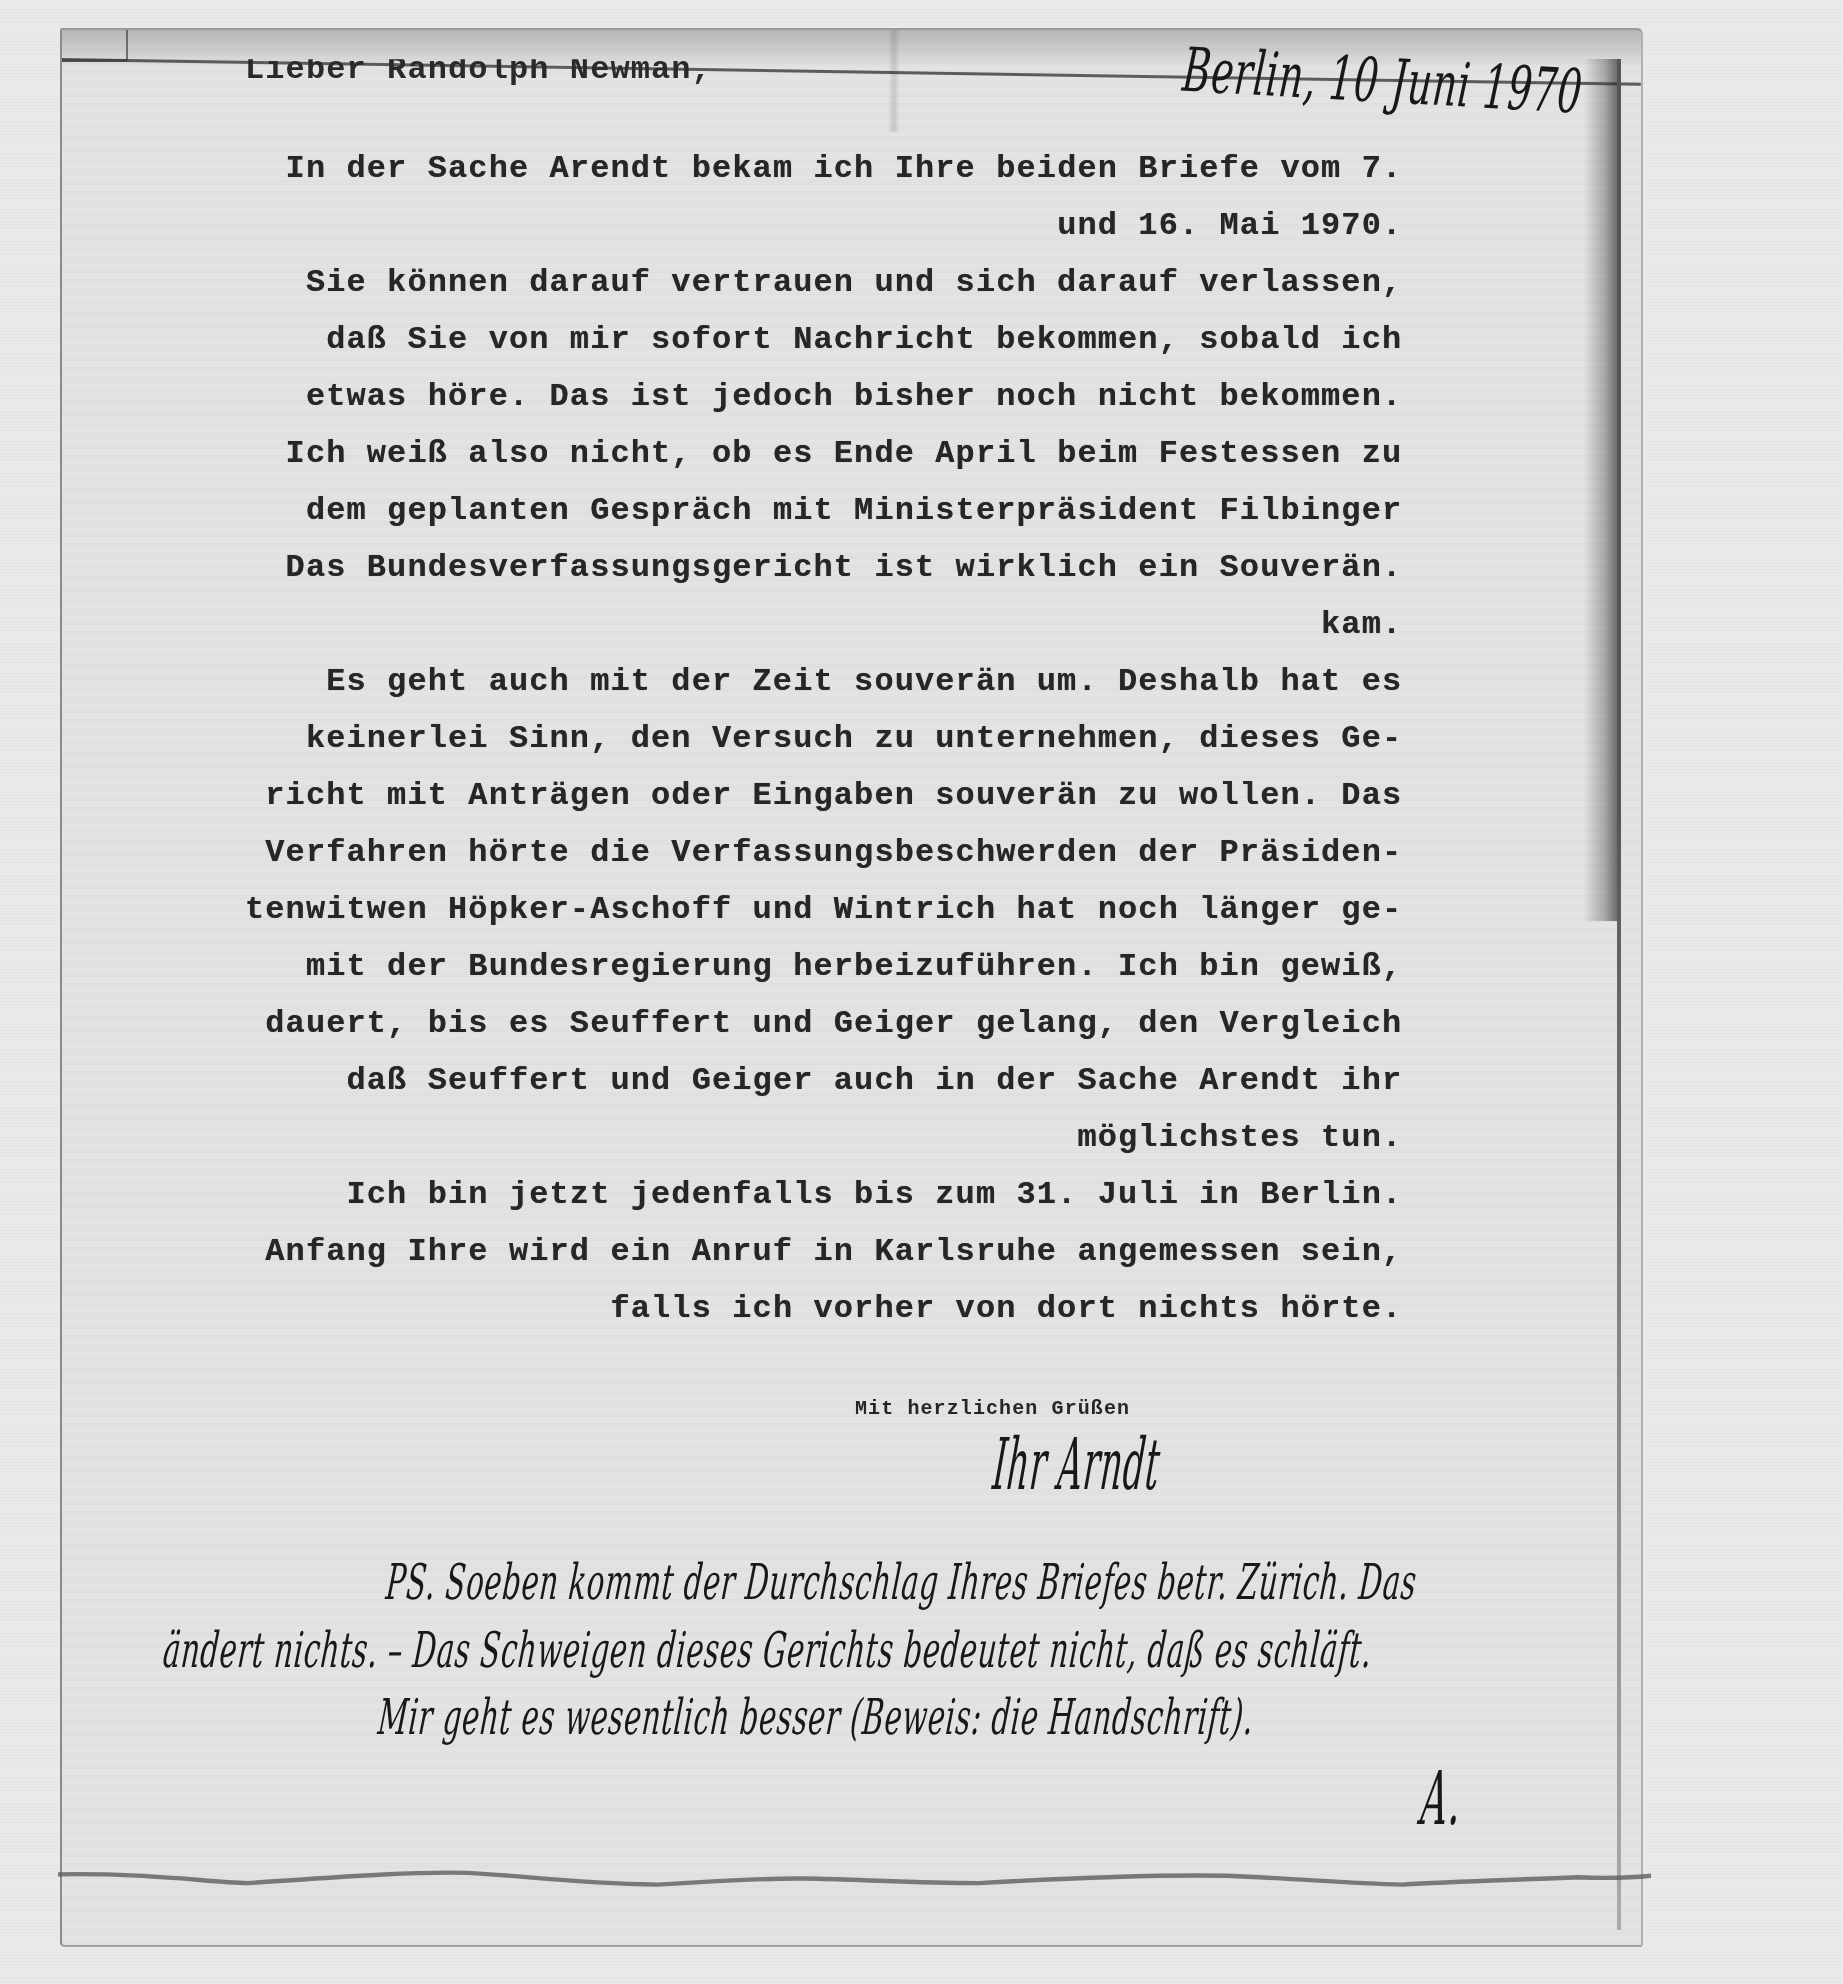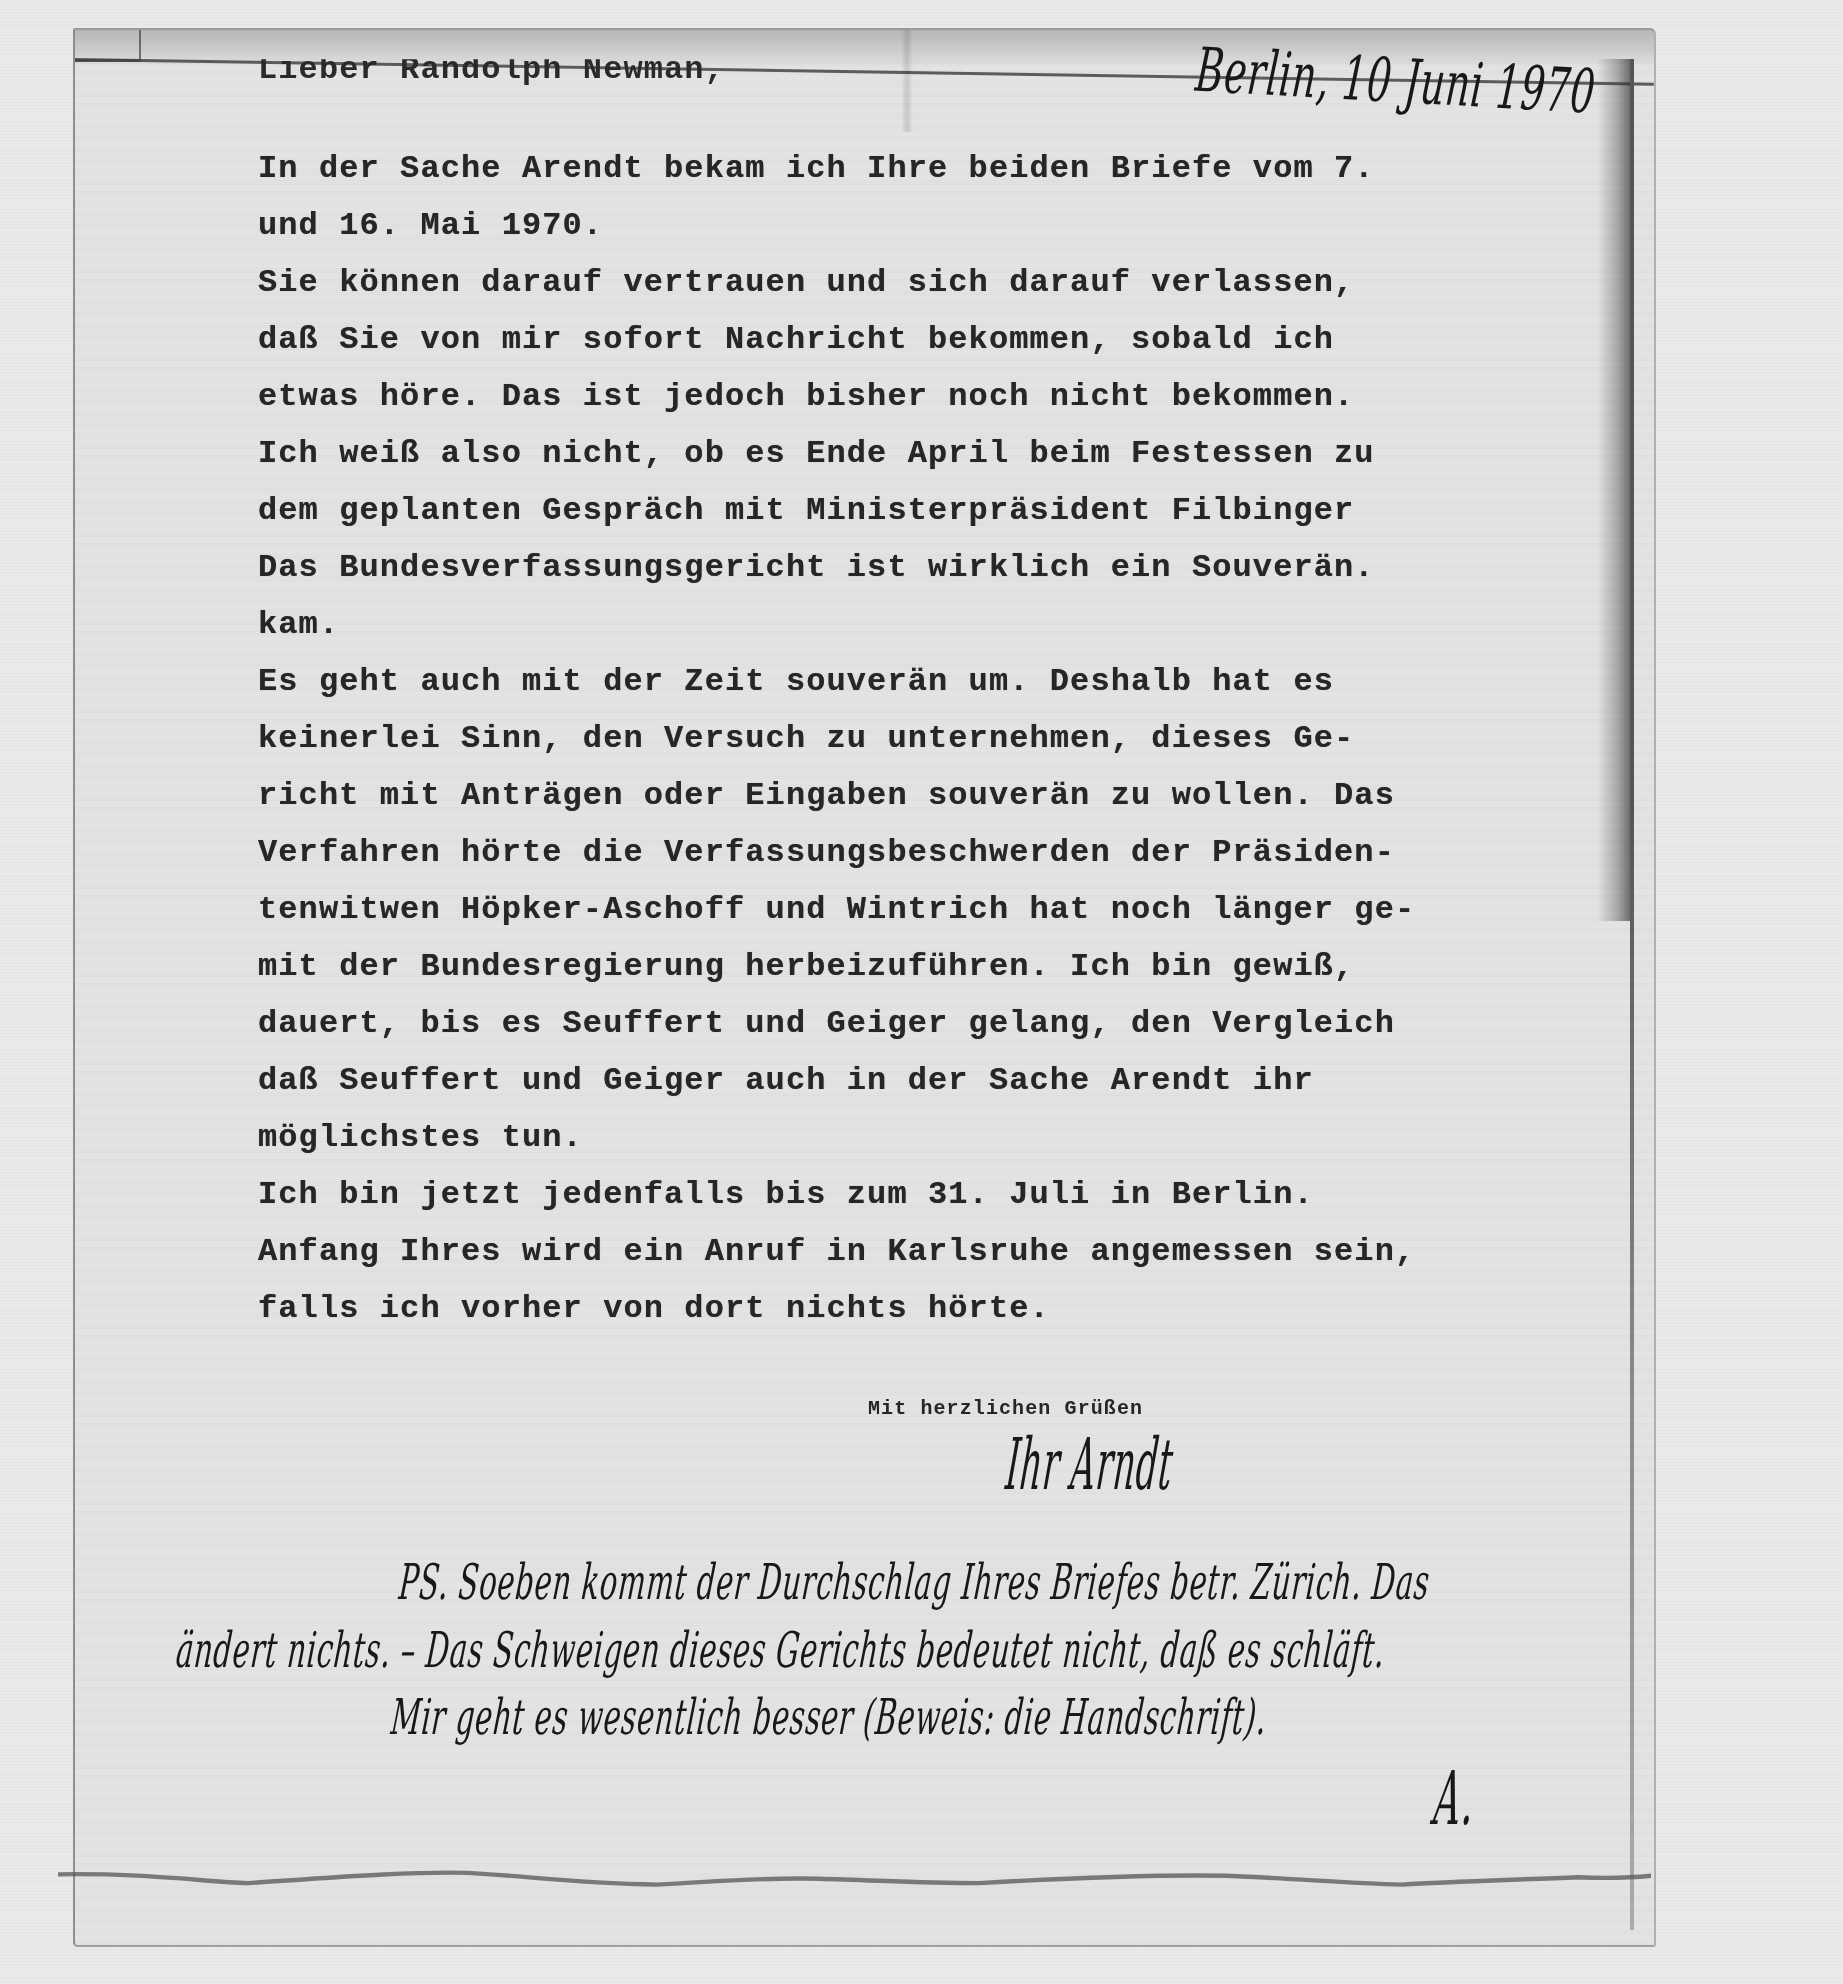--- a/index.html
+++ b/index.html
@@ -14,32 +14,33 @@
       background: #e9e9e9;
       background-image:
         repeating-linear-gradient(0deg, rgba(0,0,0,0.018) 0px, rgba(0,0,0,0.018) 0.7px, transparent 0.7px, transparent 2.9px),
         repeating-linear-gradient(90deg, rgba(255,255,255,0.05) 0px, rgba(255,255,255,0.05) 1.5px, transparent 1.5px, transparent 5.1px);
       font-family: "Liberation Mono", "DejaVu Sans Mono", monospace;
       color: #1e1e1e;
     }
     
     .sheet {
       position: absolute;
-      left: 73px;
+      left: 60px;
       top: 28px;
       width: 1579px;
       height: 1915px;
       background: #e3e3e3;
       background-image:
         repeating-linear-gradient(0deg, rgba(0,0,0,0.022) 0px, rgba(0,0,0,0.022) 0.7px, transparent 0.7px, transparent 2.2px);
       border-left: 2.2px solid #8c8c8c;
       border-top: 2.2px solid #9a9a9a;
       border-right: 2.2px solid #b0b0b0;
       border-bottom: 2.9px solid #a0a0a0;
       border-radius: 1.5px 5.8px 2.9px 4.4px;
+      text-align: right;
     }
     
     .right-shadow {
       position: absolute;
       right: 20.5px;
       top: 29px;
       width: 37px;
       height: 862px;
       background: linear-gradient(90deg, rgba(0,0,0,0) 0%, rgba(60,60,60,0.35) 55%, rgba(40,40,40,0.65) 92%, rgba(40,40,40,0) 100%);
     }
@@ -199,21 +200,21 @@
     <span class="line">Es geht auch mit der Zeit souverän um. Deshalb hat es</span>
     <span class="line">keinerlei Sinn, den Versuch zu unternehmen, dieses Ge-</span>
     <span class="line">richt mit Anträgen oder Eingaben souverän zu wollen. Das</span>
     <span class="line">Verfahren hörte die Verfassungsbeschwerden der Präsiden-</span>
     <span class="line">tenwitwen Höpker-Aschoff und Wintrich hat noch länger ge-</span>
     <span class="line">mit der Bundesregierung herbeizuführen. Ich bin gewiß,</span>
     <span class="line">dauert, bis es Seuffert und Geiger gelang, den Vergleich</span>
     <span class="line">daß Seuffert und Geiger auch in der Sache Arendt ihr</span>
     <span class="line">möglichstes tun.</span>
     <span class="line">Ich bin jetzt jedenfalls bis zum 31. Juli in Berlin.</span>
-    <span class="line">Anfang Ihres wird ein Anruf in Karlsruhe angemessen sein,</span>
+    <span class="line">Anfang Ihre wird ein Anruf in Karlsruhe angemessen sein,</span>
     <span class="line">falls ich vorher von dort nichts hörte.</span>
   </div>
 
   <div class="closing">Mit herzlichen Grüßen</div>
 
   <div class="hand signature">Ihr Arndt</div>
 
   <div class="hand ps-line ps1">PS. Soeben kommt der Durchschlag Ihres Briefes betr. Zürich. Das</div>
   <div class="hand ps-line ps2">ändert nichts. – Das Schweigen dieses Gerichts bedeutet nicht, daß es schläft.</div>
   <div class="hand ps-line ps3">Mir geht es wesentlich besser (Beweis: die Handschrift).</div>

